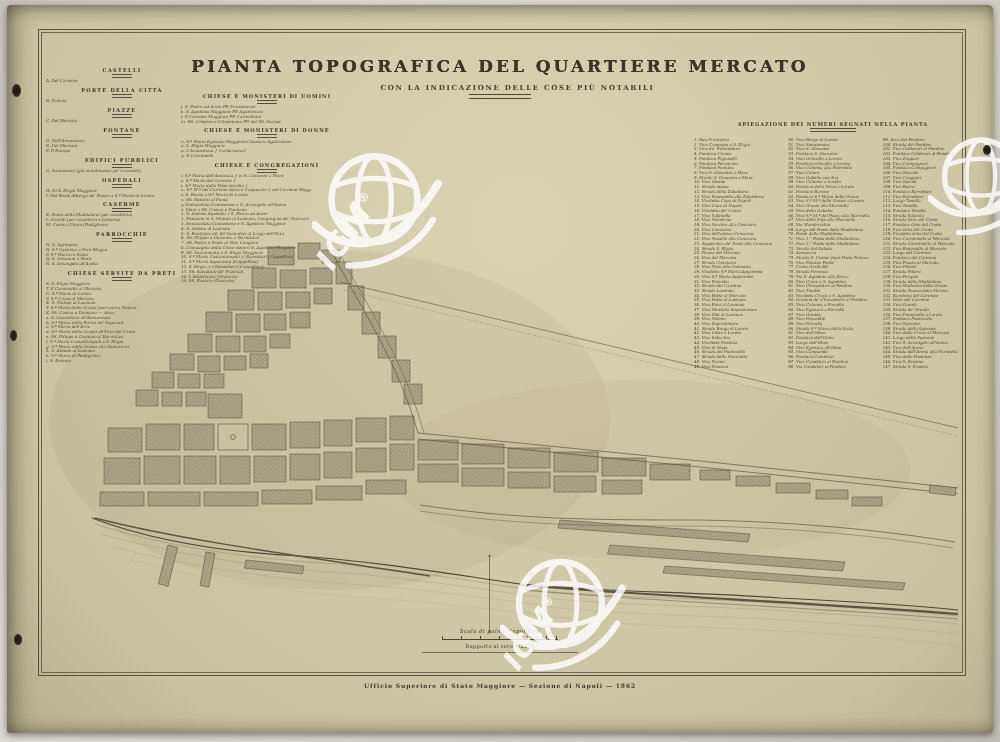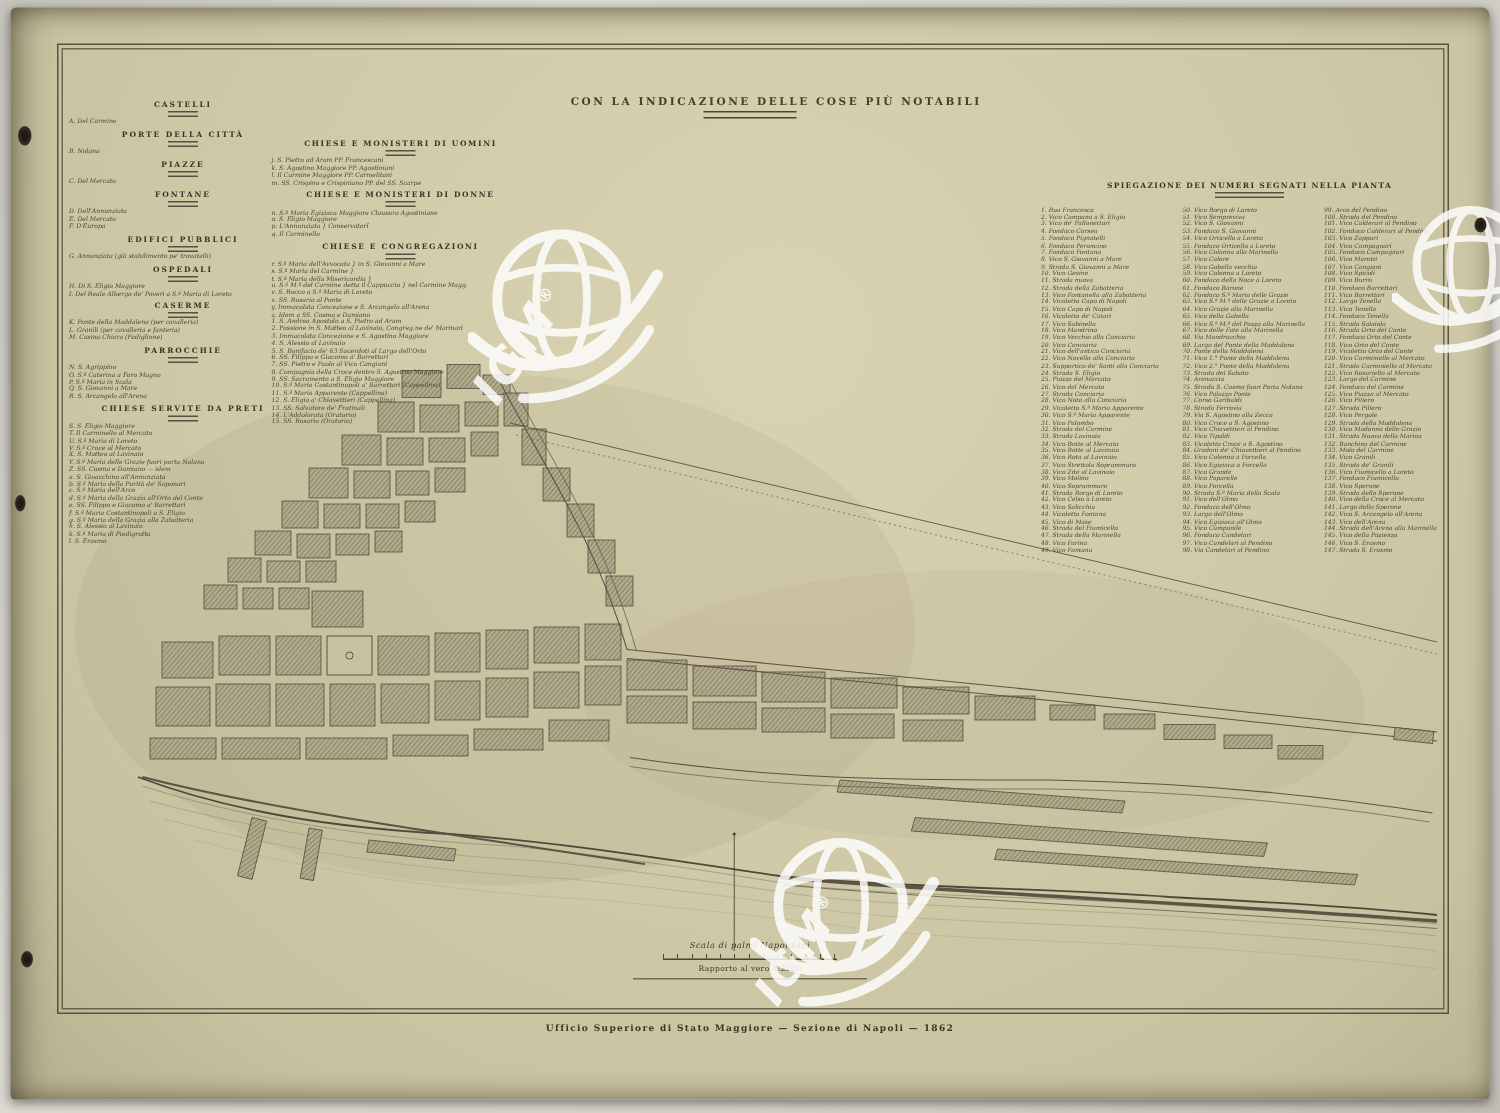--- a/index.html
+++ b/index.html
@@ -204,20 +204,21 @@
     <path d="M522,590 C650,601 800,607 958,619" stroke-width=".5"></path>
   </g>
 
   <rect x="930" y="485" width="26" height="8" fill="url(#bh)" stroke="#4e4738" stroke-width=".5" transform="rotate(6 930 485)"></rect>
 
   <line x1="489.5" y1="556" x2="489.5" y2="634" stroke="#4a4435" stroke-width=".6"></line>
   <circle cx="489.5" cy="556" r="1" fill="#4a4435"></circle>
 </svg>
 
 <div class="title-block">
+  <div class="title">PIANTA TOPOGRAFICA DEL QUARTIERE MERCATO</div>
   <div class="subtitle">CON LA INDICAZIONE DELLE COSE PIÙ NOTABILI</div>
   <div class="orn-title"></div>
 </div>
 
 <div class="legend-left">
 
 <div class="sec">
     <div class="sec-h">CASTELLI</div>
     <div class="orn"></div>
     <div class="sec-items">

